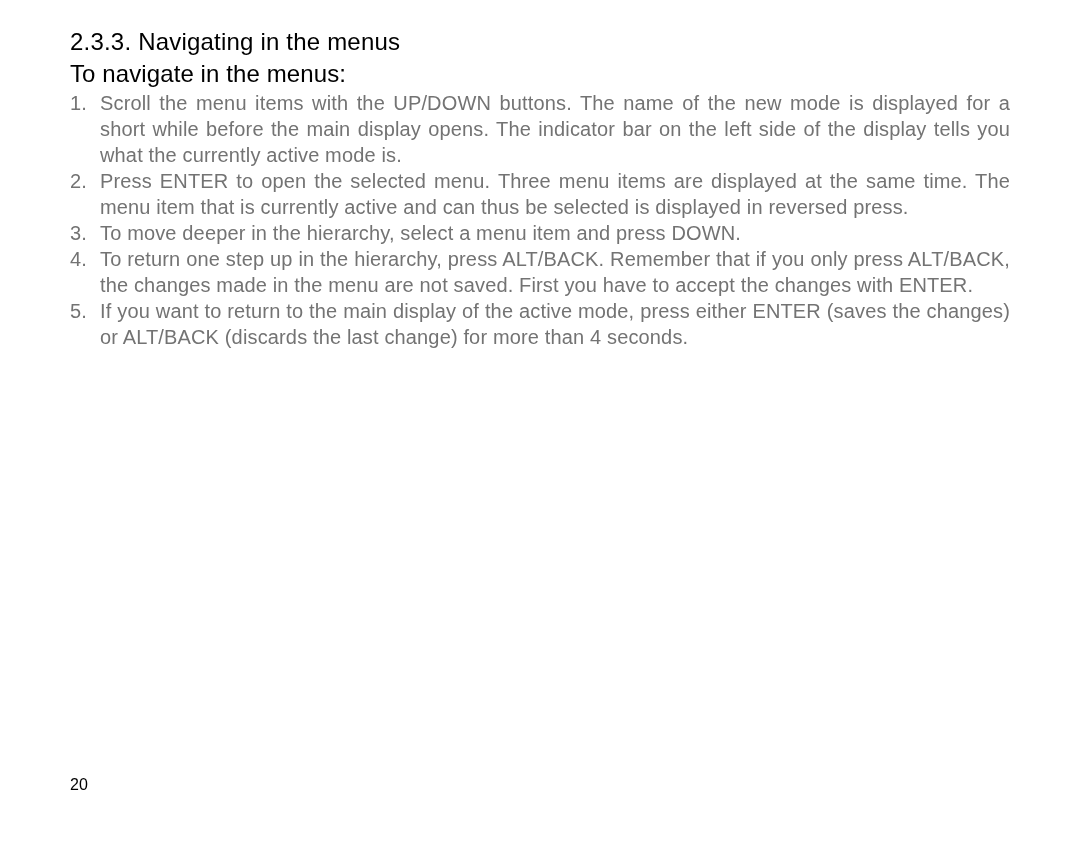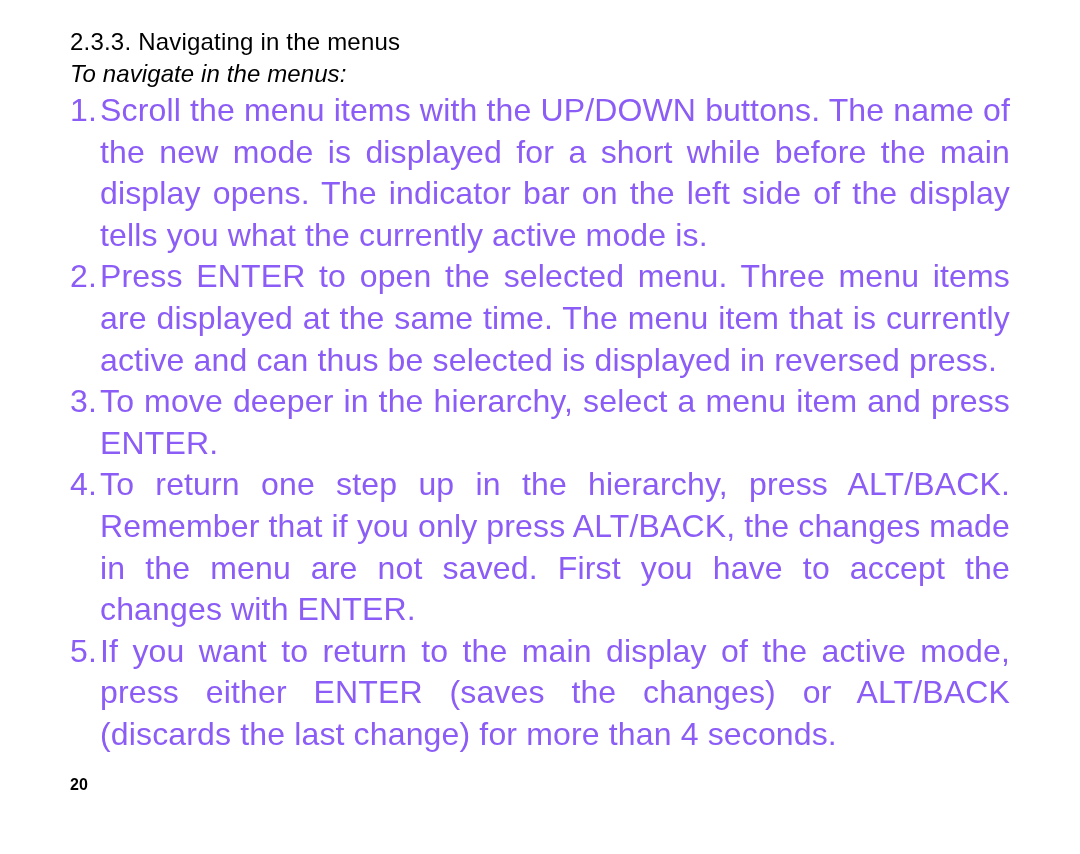--- a/index.html
+++ b/index.html
@@ -20,62 +20,60 @@
       font-weight: normal;
       color: #000;
       margin-bottom: 4px;
       letter-spacing: 0.2px;
     }
     .intro-text {
       font-size: 24px;
       color: #000;
       margin-bottom: 2px;
       letter-spacing: 0.1px;
-      font-style: italic;
     }
     .list {
       list-style: none;
       counter-reset: list-counter;
     }
     .list-item {
-      font-size: 32px;
-      color: #8b5cf6;
+      font-size: 20px;
+      color: #737373;
       line-height: 1.3;
       padding-left: 30px;
       position: relative;
       text-align: justify;
       letter-spacing: 0.15px;
     }
     .list-item::before {
       counter-increment: list-counter;
       content: counter(list-counter) ".";
       position: absolute;
       left: 0;
     }
     .page-number {
       position: absolute;
       bottom: 60px;
       left: 70px;
       font-size: 16px;
       color: #000;
-      font-weight: bold;
     }
   </style>
 </head>
 <body>
 
 <h2 class="section-heading">
   <span>2.3.3.</span>
   <span> </span>
   <span>Navigating in the menus</span>
 </h2>
 
 <p class="intro-text">To navigate in the menus:</p>
 
 <ol class="list">
   <li class="list-item">Scroll the menu items with the UP/DOWN buttons. The name of the new mode is displayed for a short while before the main display opens. The indicator bar on the left side of the display tells you what the currently active mode is.</li>
   <li class="list-item">Press ENTER to open the selected menu. Three menu items are displayed at the same time. The menu item that is currently active and can thus be selected is displayed in reversed press.</li>
-  <li class="list-item">To move deeper in the hierarchy, select a menu item and press ENTER.</li>
+  <li class="list-item">To move deeper in the hierarchy, select a menu item and press DOWN.</li>
   <li class="list-item">To return one step up in the hierarchy, press ALT/BACK. Remember that if you only press ALT/BACK, the changes made in the menu are not saved. First you have to accept the changes with ENTER.</li>
   <li class="list-item">If you want to return to the main display of the active mode, press either ENTER (saves the changes) or ALT/BACK (discards the last change) for more than 4 seconds.</li>
 </ol>
 
 <div class="page-number">20</div>
 
 </body></html>

